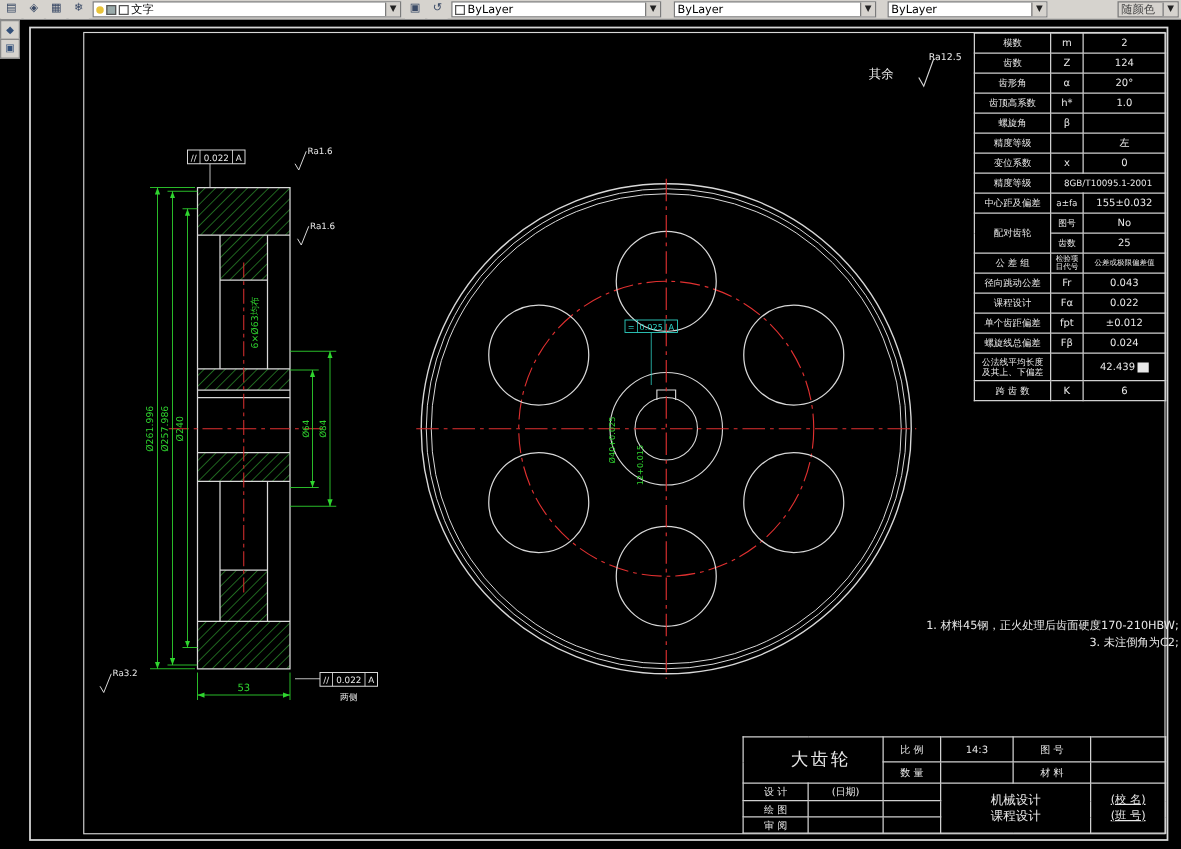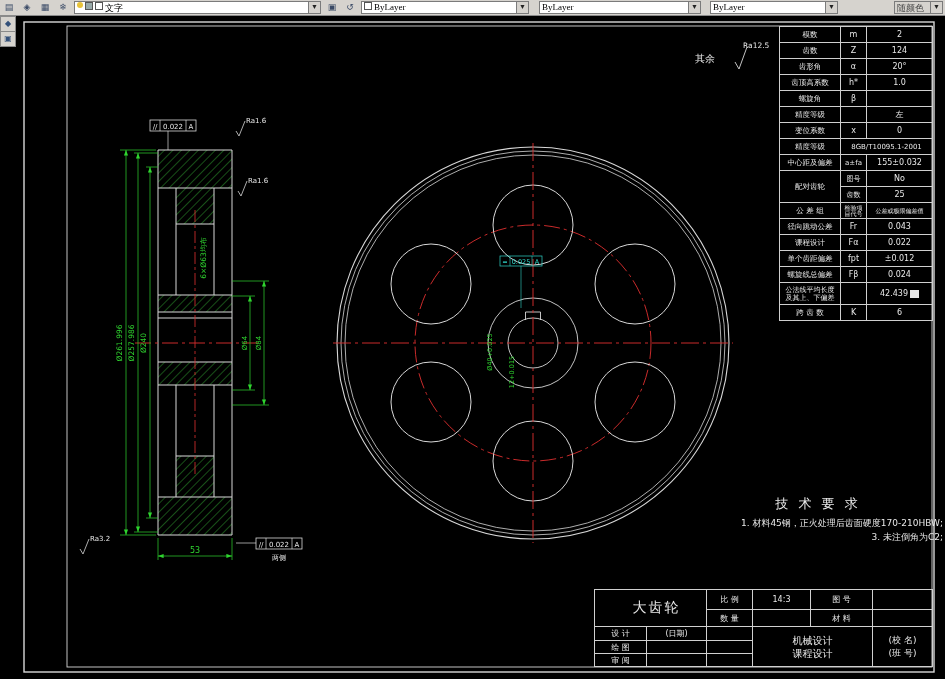--- a/index.html
+++ b/index.html
@@ -4,22 +4,22 @@
 <style>
   html,body{margin:0;padding:0;background:#000;width:945px;height:679px;overflow:hidden;
     font-family:"DejaVu Sans","Liberation Sans",sans-serif;}
   #page{position:relative;width:945px;height:679px;background:#000;}
 
   
   #toolbar{position:absolute;left:0;top:0;width:945px;height:15px;background:#d6d3ce;
     border-bottom:1px solid #8a8a8a;display:flex;align-items:center;z-index:5;font-size:9px;}
   .tbtn{width:14px;height:13px;margin:0 1px;background:#d6d3ce;border:1px solid #d6d3ce;
     color:#3a4a66;font-size:9px;line-height:12px;text-align:center;}
-  .combo{display:flex;align-items:flex-start;height:13px;background:#fff;border:1px solid #7b7b7b;
-    margin:0 2px;font-size:9px;color:#000;padding-left:2px;box-sizing:border-box;font-family:Liberation Serif, serif;}
+  .combo{display:flex;align-items:center;height:13px;background:#fff;border:1px solid #7b7b7b;
+    margin:0 2px;font-size:9px;color:#000;padding-left:2px;box-sizing:border-box;}
   .combo .arr{margin-left:auto;width:11px;height:11px;background:#d6d3ce;border-left:1px solid #7b7b7b;
     font-size:7px;line-height:11px;text-align:center;color:#222;}
   .combo.dis{background:#d6d3ce;color:#444;}
   .dot{width:6px;height:6px;border-radius:50%;background:#e8c33a;display:inline-block;margin-right:2px;}
   .sqw{width:6px;height:6px;background:#fff;border:1px solid #555;display:inline-block;margin-right:2px;}
   .sqg{width:6px;height:6px;background:#9aa;border:1px solid #555;display:inline-block;margin-right:2px;}
 
   
   .edgebtn{position:absolute;left:0;width:14px;height:14px;background:#d6d3ce;border:1px solid #8a8a8a;
     font-size:8px;line-height:13px;text-align:center;color:#33507a;z-index:4;}
@@ -41,21 +41,21 @@
   #techreq{position:absolute;left:693px;top:495px;width:250px;color:#e8e8e8;z-index:3;}
   #techreq .trt{font-size:13px;text-align:center;letter-spacing:3px;margin-bottom:4px;}
   #techreq .trl{font-size:9px;line-height:13.5px;text-align:right;}
 
   
   .tblock{position:absolute;left:594px;top:589px;width:338px;border-collapse:collapse;table-layout:fixed;z-index:3;}
   .tblock td{border:1px solid #d0d0d0;color:#e8e8e8;font-size:8px;text-align:center;
     padding:0;overflow:hidden;}
   .tblock .big{font-size:14px;letter-spacing:2px;padding-left:12px;}
   .tblock .course{font-size:10px;line-height:13px;}
-  .tblock .school{font-size:9px;line-height:13px;}
+  .tblock .school{font-size:9px;line-height:13px;text-decoration:underline;}
   .h20{height:20px}.h17{height:17px}.h14{height:14px}.h13{height:13px}
 
   svg text{font-family:"DejaVu Sans","Liberation Sans",sans-serif;}
 </style>
 </head>
 <body>
 
 <div id="page">
 
   <div id="toolbar">
@@ -331,21 +331,20 @@
         </tr>
     <tr>
           <td class="lab">跨 齿 数</td>
           <td>K</td>
           <td>6</td>
         </tr>
   </tbody>
     </table>
 
   <div id="techreq">
-    <div class="trt">技 术 要 求</div>
     <div class="trl">1. 材料45钢，正火处理后齿面硬度170-210HBW;</div>
     <div class="trl">3. 未注倒角为C2;</div>
   </div>
 
   <table class="tblock">
     <colgroup>
       <col style="width:52px">
         <col style="width:60px">
         <col style="width:46px">
       <col style="width:58px">

